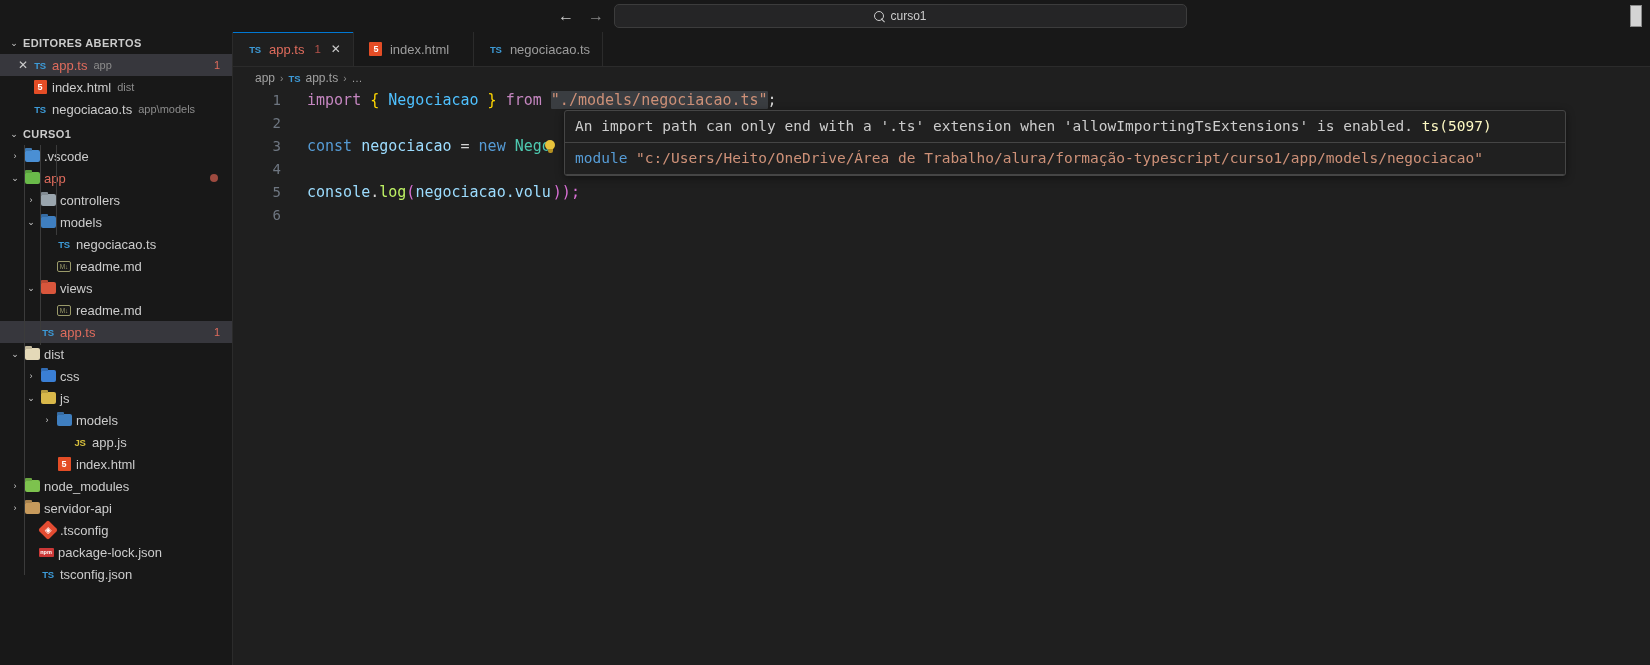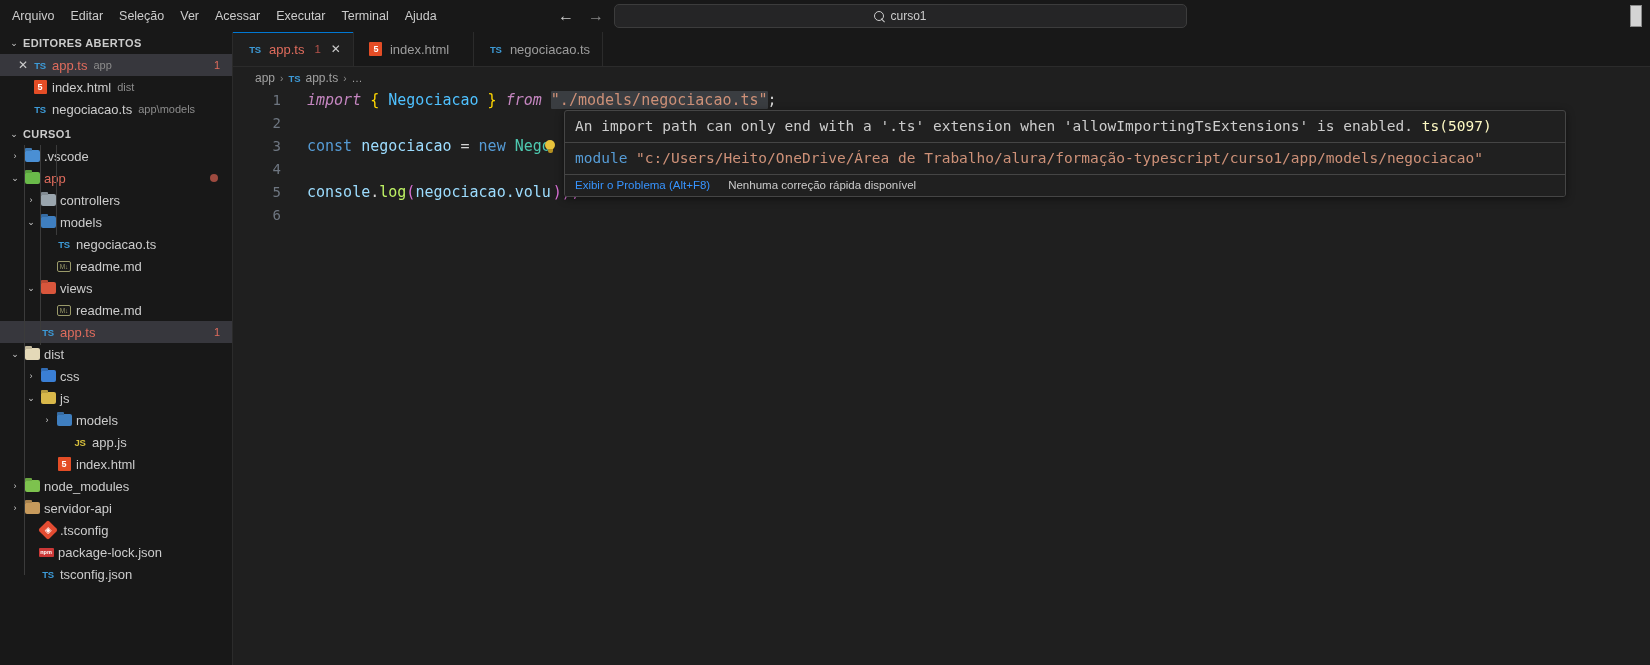--- a/index.html
+++ b/index.html
@@ -209,21 +209,21 @@
     font-size: 15px; line-height: 23px;
   }
   .cline { display: flex; height: 23px; align-items: center; }
   .lnum {
     width: 48px; text-align: right; color: #6e7681; font-size: 14px;
     flex: 0 0 48px; padding-right: 0px;
     font-family: "DejaVu Sans Mono", monospace;
   }
   .ctext { padding-left: 26px; white-space: pre; }
 
-  .k-kw   { color: #c586c0; font-style: italic; }
+  .k-kw   { color: #c586c0; }
   .k-brc  { color: #ffd700; }
   .k-type { color: #4ec9b0; }
   .k-cls  { color: #4fc1ff; }
   .k-str  { color: #ce9178; }
   .k-var  { color: #9cdcfe; }
   .k-op   { color: #d4d4d4; }
   .k-fn   { color: #bef264; }
   .k-paren{ color: #da70d6; }
   .k-const{ color: #569cd6; }
   .k-plain{ color: #d4d4d4; }
@@ -282,30 +282,20 @@
   }
   .hover-actions .muted {
     font-size: 11.5px; color: #cccccc;
     font-family: "Liberation Sans", sans-serif;
   }
 </style>
 </head>
 <body>
 
 <div class="titlebar">
-  <div class="menu">
-    <div class="menu-item">Arquivo</div>
-    <div class="menu-item">Editar</div>
-    <div class="menu-item">Seleção</div>
-    <div class="menu-item">Ver</div>
-    <div class="menu-item">Acessar</div>
-    <div class="menu-item">Executar</div>
-    <div class="menu-item">Terminal</div>
-    <div class="menu-item">Ajuda</div>
-  </div>
 
   <div class="nav-arrows">
     <div class="nav-arrow active">←</div>
     <div class="nav-arrow">→</div>
   </div>
 
   <div class="cmdcenter">
     <span class="q-icon"></span>
     <span class="label">curso1</span>
   </div>
@@ -563,17 +553,13 @@
 
 <div class="hover">
   <div class="hover-row">
     <span>An import path can only end with a '.ts' extension when 'allowImportingTsExtensions' is enabled.</span><span class="h-code"> ts(5097)</span>
   </div>
   <div class="hover-sep"></div>
   <div class="hover-row">
     <span class="h-kw">module</span><span class="h-str"> "c:/Users/Heito/OneDrive/Área de Trabalho/alura/formação-typescript/curso1/app/models/negociacao"</span>
   </div>
   <div class="hover-sep"></div>
-  <div class="hover-actions">
-    <span class="link">Exibir o Problema (Alt+F8)</span>
-    <span class="muted">Nenhuma correção rápida disponível</span>
-  </div>
 </div>
 
 </body></html>

